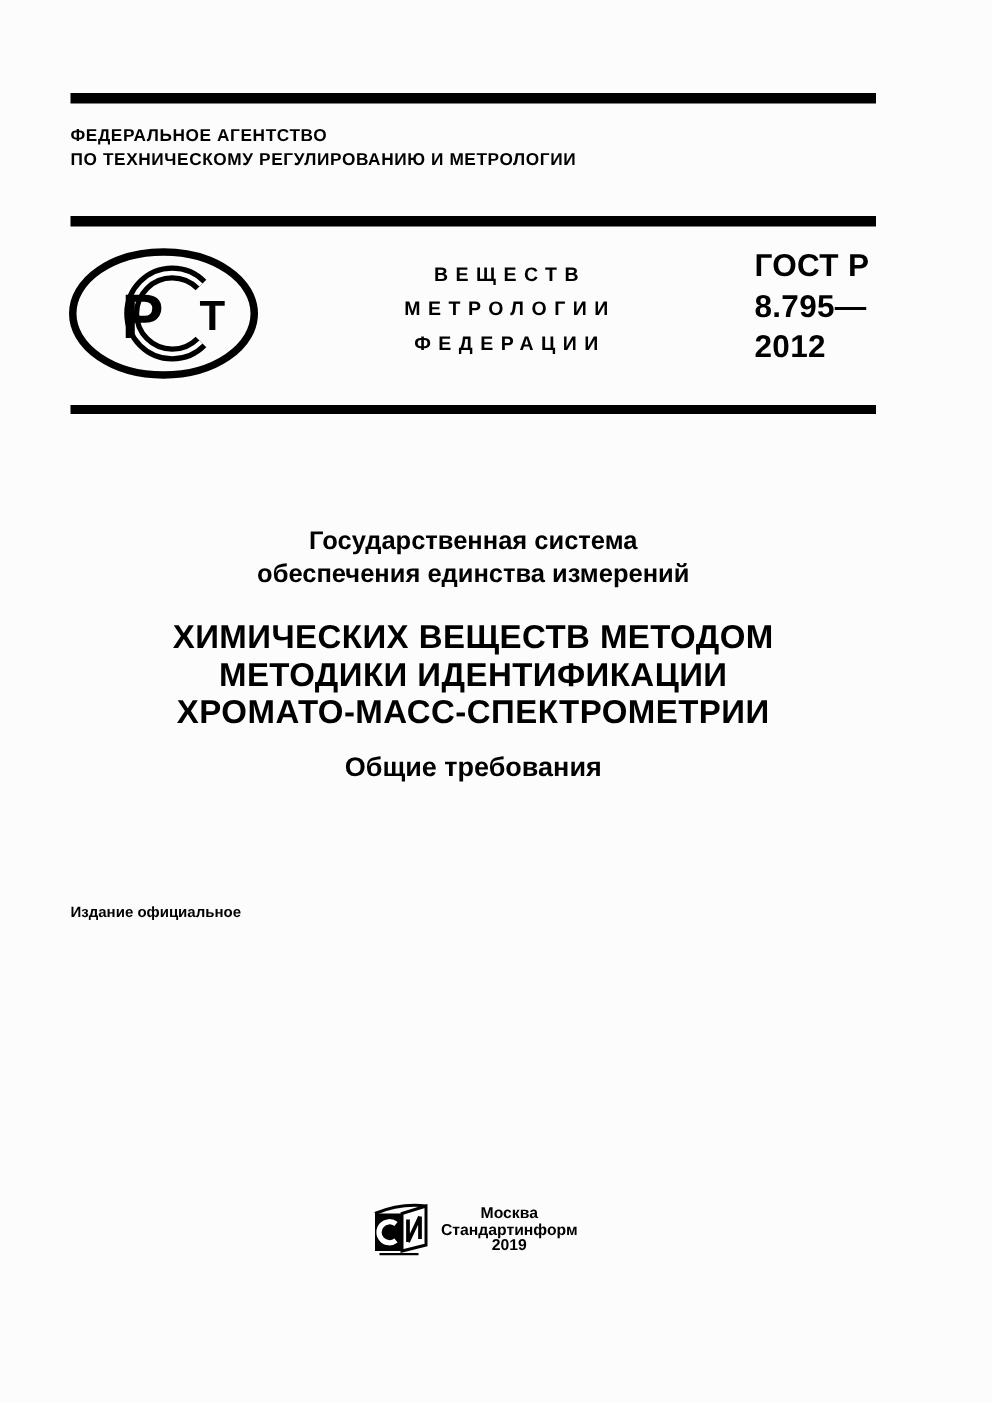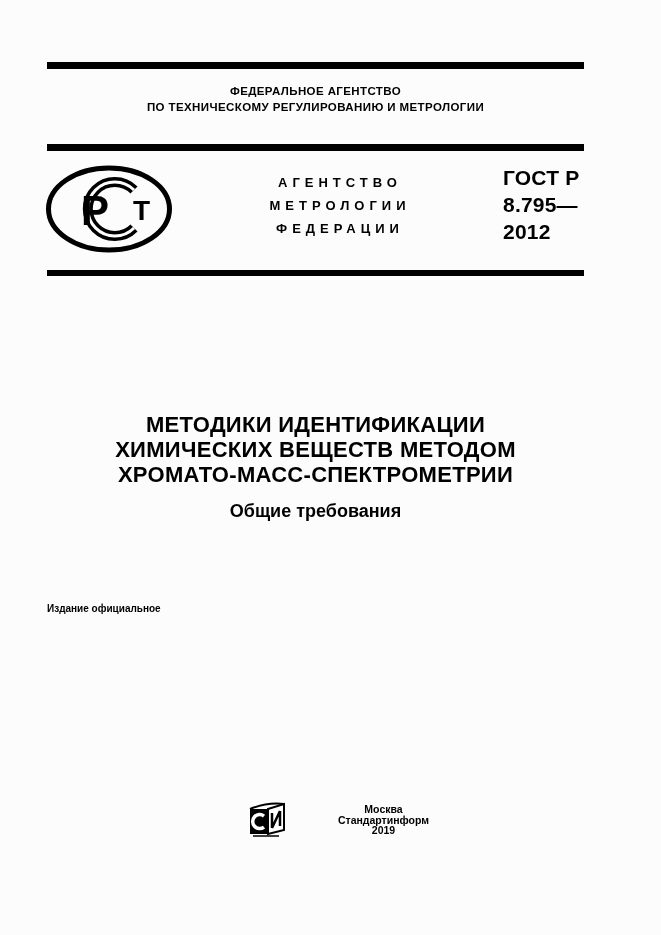--- a/index.html
+++ b/index.html
@@ -10,21 +10,21 @@
     color:#000;
     position:relative;
     overflow:hidden;
   }
   .page{position:absolute;inset:0;}
   .rule{position:absolute;left:47px;width:537px;background:#000;}
   .rule-1{top:62px;height:7px;}
   .rule-2{top:144px;height:7px;}
   .rule-3{top:270px;height:6px;}
 
-  .agency{position:absolute;left:47px;width:537px;text-align:center;font-weight:bold;font-size:11.5px;letter-spacing:0.4px;line-height:14px;}
+  .agency{position:absolute;left:47px;width:537px;text-align:left;font-weight:bold;font-size:11.5px;letter-spacing:0.4px;line-height:14px;}
   .agency-1{top:84px;}
   .agency-2{top:100px;}
 
   .rst-logo{position:absolute;left:45px;top:165px;width:128px;height:88px;}
 
   .std-block{
     position:absolute;left:215px;top:171px;width:250px;
     text-align:center;font-weight:bold;font-size:13px;
     letter-spacing:5px;line-height:23px;
   }
@@ -39,21 +39,21 @@
   .titleband{position:absolute;left:47px;width:537px;text-align:center;font-weight:bold;}
   .sys-title{top:350px;font-size:17px;line-height:22px;}
   .main-title{top:412px;font-size:22px;line-height:25px;letter-spacing:0.3px;}
   .subtitle{top:500px;font-size:18px;line-height:22px;}
 
   .edition{position:absolute;left:47px;top:602px;width:537px;text-align:left;font-weight:bold;font-size:10px;line-height:14px;}
 
   .si-logo{position:absolute;left:247px;top:798px;width:40px;height:42px;}
   .imprint-text{
     position:absolute;left:282px;top:804px;width:115px;
-    text-align:center;font-weight:bold;font-size:10.5px;line-height:10.5px;margin-left:44px;
+    text-align:center;font-weight:bold;font-size:10.5px;line-height:10.5px;
   }
 </style>
 </head>
 <body>
 
 <div class="page">
 
   <div class="rule rule-1"></div>
 
   <div class="agency agency-1">ФЕДЕРАЛЬНОЕ АГЕНТСТВО</div>
@@ -63,37 +63,41 @@
 
   <svg class="rst-logo" viewBox="0 0 128 88" xmlns="http://www.w3.org/2000/svg">
     <ellipse cx="64" cy="44" rx="60.5" ry="41" fill="none" stroke="#000" stroke-width="5"></ellipse>
     <path d="M 89 25 A 27 27 0 1 0 89 63" fill="none" stroke="#000" stroke-width="10"></path>
     <path d="M 89 25 A 27 27 0 1 0 89 63" fill="none" stroke="#fff" stroke-width="3"></path>
     <text x="36" y="60" font-family="'Liberation Sans',sans-serif" font-size="42" font-weight="bold" fill="#000">Р</text>
     <text x="88" y="55" font-family="'Liberation Sans',sans-serif" font-size="28" font-weight="bold" fill="#000">Т</text>
   </svg>
 
   <div class="std-block">
-    <div>АГЕНТСТВО</div>
+    <div>ВЕЩЕСТВ</div>
     <div>МЕТРОЛОГИИ</div>
     <div>ФЕДЕРАЦИИ</div>
   </div>
 
   <div class="doc-num">
     <div>ГОСТ Р</div>
     <div>8.795—</div>
     <div>2012</div>
   </div>
 
   <div class="rule rule-3"></div>
 
+  <div class="titleband sys-title">
+    <div>Государственная система</div>
+    <div>обеспечения единства измерений</div>
+  </div>
 
   <div class="titleband main-title">
+    <div>ХИМИЧЕСКИХ ВЕЩЕСТВ МЕТОДОМ</div>
     <div>МЕТОДИКИ ИДЕНТИФИКАЦИИ</div>
-    <div>ХИМИЧЕСКИХ ВЕЩЕСТВ МЕТОДОМ</div>
     <div>ХРОМАТО-МАСС-СПЕКТРОМЕТРИИ</div>
   </div>
 
   <div class="titleband subtitle">Общие требования</div>
 
   <div class="edition">Издание официальное</div>
 
   <svg class="si-logo" viewBox="0 0 40 42" xmlns="http://www.w3.org/2000/svg">
     <path d="M21 11 L37 6 L37 32 L21 36 Z" fill="#fff" stroke="#000" stroke-width="2"></path>
     <rect x="3" y="11" width="18" height="25" fill="#000"></rect>

